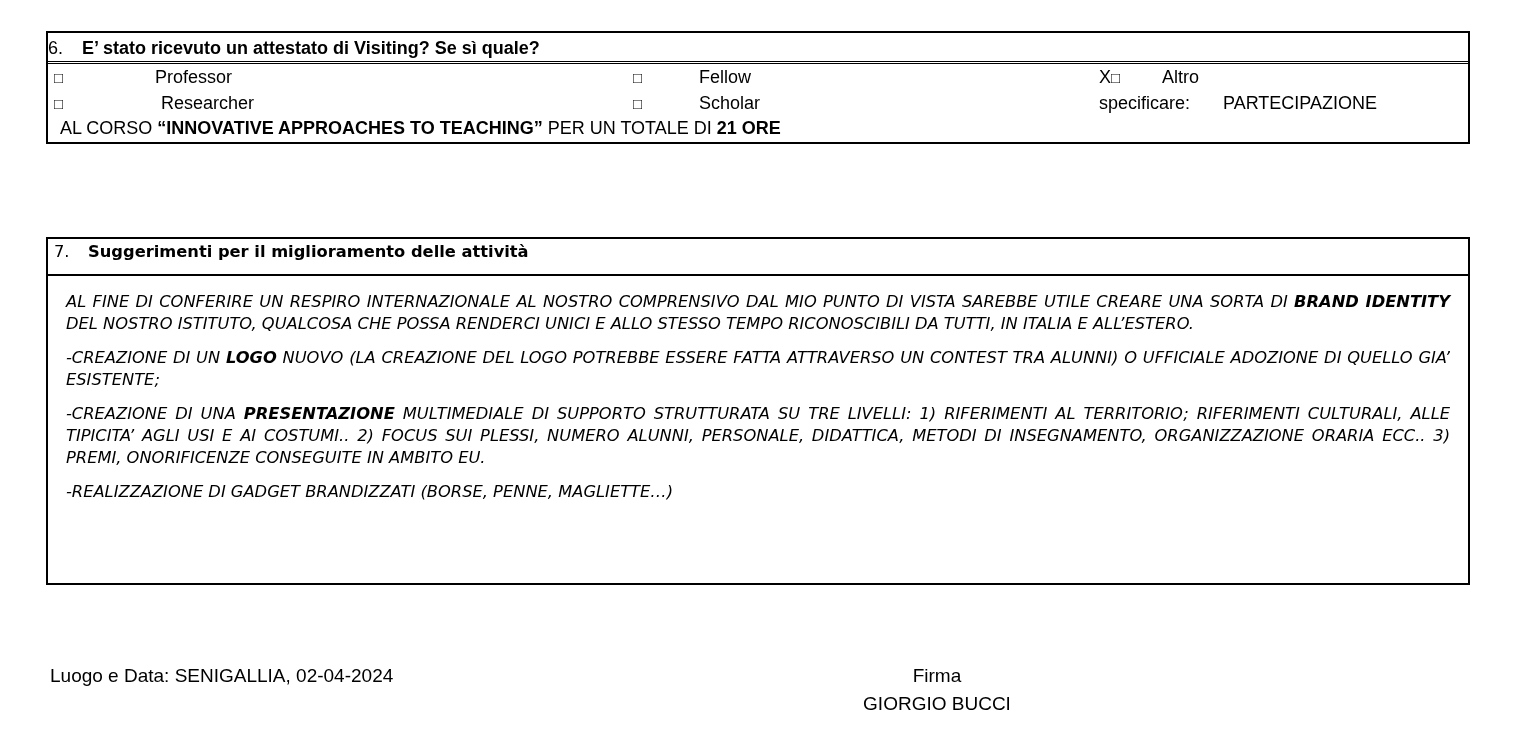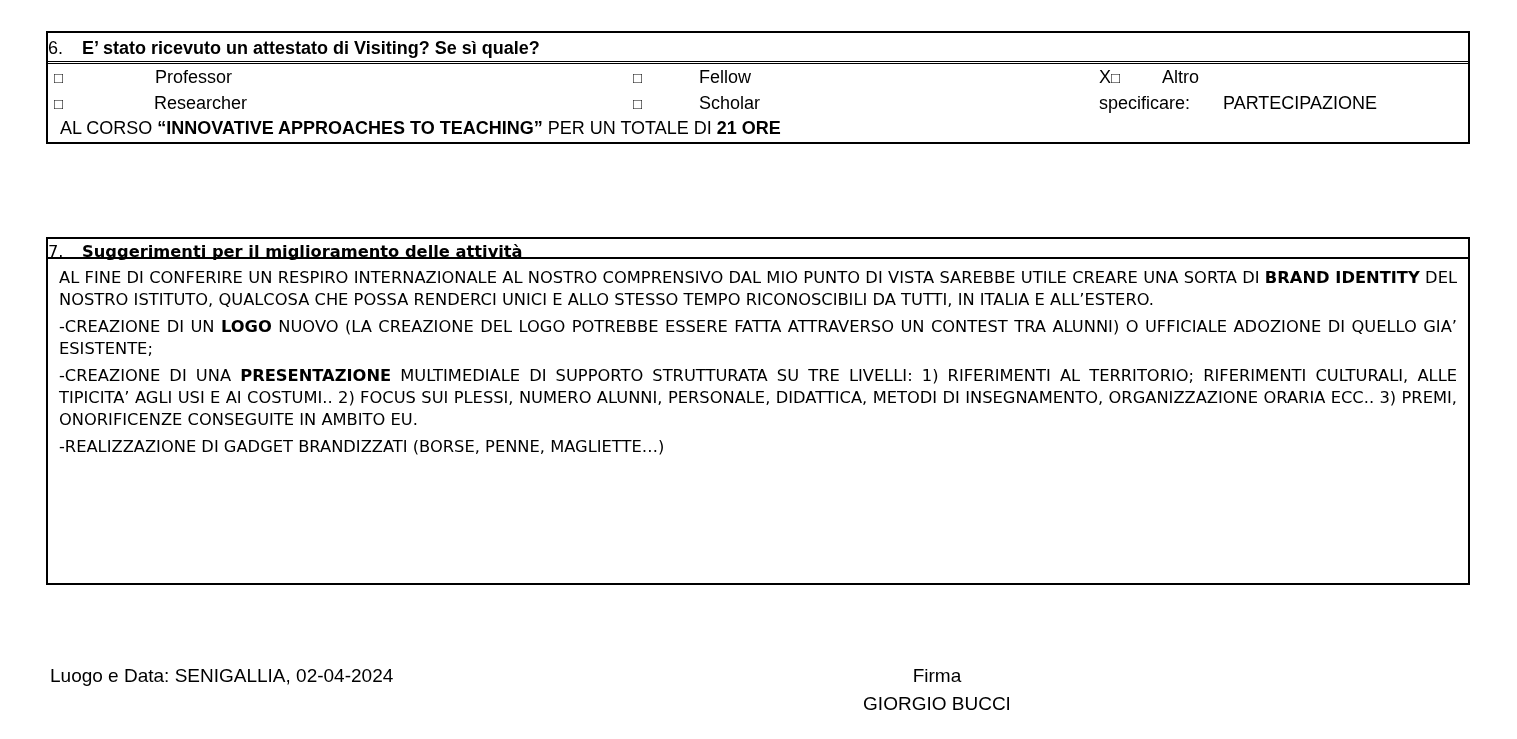--- a/index.html
+++ b/index.html
@@ -19,26 +19,26 @@
   .opt { position: absolute; top: 0; white-space: nowrap; }
   .box { display: inline-block; font-size: 15px; }
   .sec6 .course { height: 26px; line-height: 24px; padding-left: 12px; white-space: nowrap; }
 
   .sec7 {
     position: absolute; left: 46px; top: 237px; width: 1424px; height: 348px;
     border: 2px solid #000; box-sizing: border-box;
     font-family: "DejaVu Sans", sans-serif; font-size: 16.3px;
   }
   .sec7 .head {
-    height: 20px; line-height: 26px; 
+    height: 37px; line-height: 26px; padding-left: 6px;
     border-bottom: 2px solid #000; box-sizing: border-box;
     font-family: "DejaVu Sans", sans-serif;
   }
   .sec7 .body { padding: 3px 6px 0 6px; line-height: 22px; }
-  .sec7 .para { text-align: justify; text-align-last: left; margin: 5px; }
+  .sec7 .para { text-align: justify; text-align-last: left; margin: 12px; font-style: italic; }
 
   .footer { position: absolute; font-family: "Liberation Sans", sans-serif; font-size: 19px; }
 </style>
 </head>
 <body>
 
 <div class="sec6">
   <div class="head">
     <span class="num">6.</span><span class="bold">E’ stato ricevuto un attestato di Visiting? Se sì quale?</span>
   </div>
@@ -52,21 +52,21 @@
       <span style="position:absolute;left:66px">Fellow</span>
     </span>
     <span class="opt" style="left:1051px">
       <span>X</span><span class="box">□</span>
       <span style="position:absolute;left:63px">Altro</span>
     </span>
   </div>
   <div class="opt-row">
     <span class="opt" style="left:6px">
       <span class="box">□</span>
-      <span style="position:absolute;left:100px">Researcher</span>
+      <span style="position:absolute;left:107px">Researcher</span>
     </span>
     <span class="opt" style="left:585px">
       <span class="box">□</span>
       <span style="position:absolute;left:66px">Scholar</span>
     </span>
     <span class="opt" style="left:1051px">
       <span>specificare:</span>
       <span style="position:absolute;left:124px">PARTECIPAZIONE</span>
     </span>
   </div>

